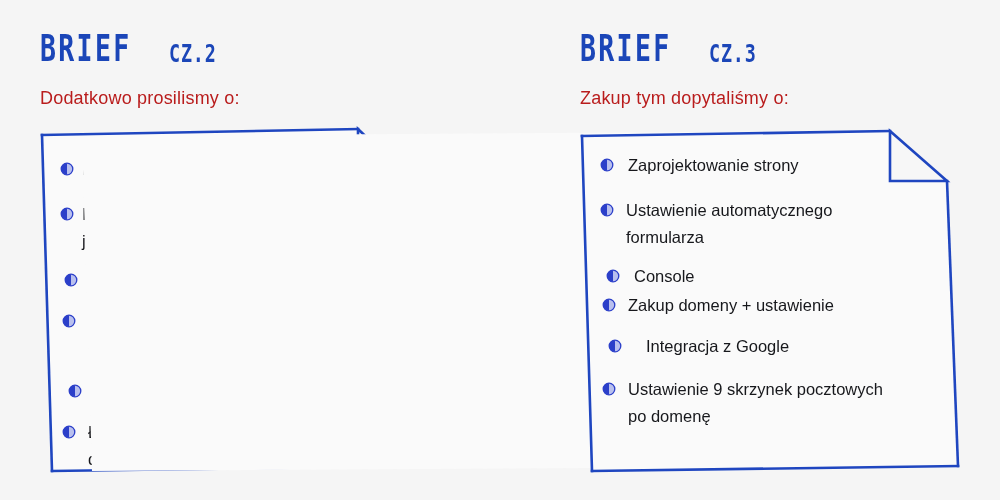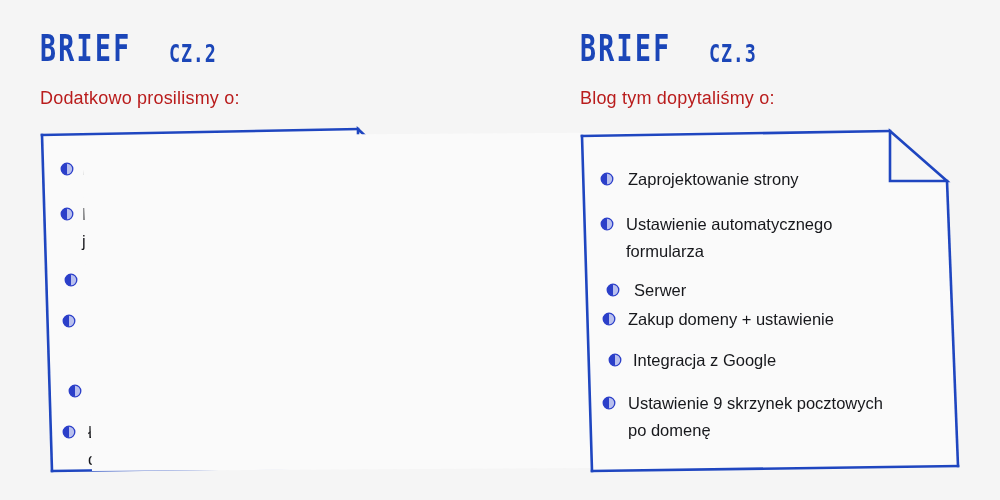--- a/index.html
+++ b/index.html
@@ -244,23 +244,23 @@
         <path class="card-edge" d="M447,181 L458,466"></path>
         <path class="card-fold" d="M390,131 L447,181 L390,181 Z"></path>
       </svg>
     </div>
 
     <div class="heading" style="left:80px">
       <span class="brief">BRIEF</span>
       <span class="part">CZ.3</span>
     </div>
 
-    <div class="subtitle" style="left:80px">Blog tym dopytaliśmy o:</div>
-
-    <ul class="list list-right" style="left:100px;top:166px">
+    <div class="subtitle" style="left:80px">Zakup tym dopytaliśmy o:</div>
+
+    <ul class="list list-right" style="left:100px;top:152px">
       <li class="list-item">
         <span class="bullet">
           <svg viewBox="0 0 14 14" width="14" height="14">
             <circle cx="7" cy="7" r="5.8" fill="#b9c0ee" stroke="#2b3fc9" stroke-width="1.3"></circle>
             <path d="M7,1.2 A5.8,5.8 0 0,0 7,12.8 Z" fill="#2b3fc9"></path>
           </svg>
         </span>
         <span class="item-text" style="margin-left:6px">Zaprojektowanie strony</span>
       </li>
       <li class="list-item" style="margin-top:18px">
@@ -273,39 +273,39 @@
         <span class="item-text" style="margin-left:4px">Ustawienie automatycznego
 formularza</span>
       </li>
       <li class="list-item" style="margin-top:12px;margin-left:6px">
         <span class="bullet">
           <svg viewBox="0 0 14 14" width="14" height="14">
             <circle cx="7" cy="7" r="5.8" fill="#b9c0ee" stroke="#2b3fc9" stroke-width="1.3"></circle>
             <path d="M7,1.2 A5.8,5.8 0 0,0 7,12.8 Z" fill="#2b3fc9"></path>
           </svg>
         </span>
-        <span class="item-text" style="margin-left:6px">Serwer</span>
+        <span class="item-text" style="margin-left:6px">Console</span>
       </li>
       <li class="list-item" style="margin-top:2px;margin-left:2px">
         <span class="bullet">
           <svg viewBox="0 0 14 14" width="14" height="14">
             <circle cx="7" cy="7" r="5.8" fill="#b9c0ee" stroke="#2b3fc9" stroke-width="1.3"></circle>
             <path d="M7,1.2 A5.8,5.8 0 0,0 7,12.8 Z" fill="#2b3fc9"></path>
           </svg>
         </span>
         <span class="item-text" style="margin-left:4px">Zakup domeny + ustawienie</span>
       </li>
       <li class="list-item" style="margin-top:14px;margin-left:8px">
         <span class="bullet">
           <svg viewBox="0 0 14 14" width="14" height="14">
             <circle cx="7" cy="7" r="5.8" fill="#b9c0ee" stroke="#2b3fc9" stroke-width="1.3"></circle>
             <path d="M7,1.2 A5.8,5.8 0 0,0 7,12.8 Z" fill="#2b3fc9"></path>
           </svg>
         </span>
-        <span class="item-text" style="margin-left:3px">Integracja z Google</span>
+        <span class="item-text" style="margin-left:16px">Integracja z Google</span>
       </li>
       <li class="list-item" style="margin-top:16px;margin-left:2px">
         <span class="bullet">
           <svg viewBox="0 0 14 14" width="14" height="14">
             <circle cx="7" cy="7" r="5.8" fill="#b9c0ee" stroke="#2b3fc9" stroke-width="1.3"></circle>
             <path d="M7,1.2 A5.8,5.8 0 0,0 7,12.8 Z" fill="#2b3fc9"></path>
           </svg>
         </span>
         <span class="item-text" style="margin-left:4px">Ustawienie 9 skrzynek pocztowych
 po domenę</span>

